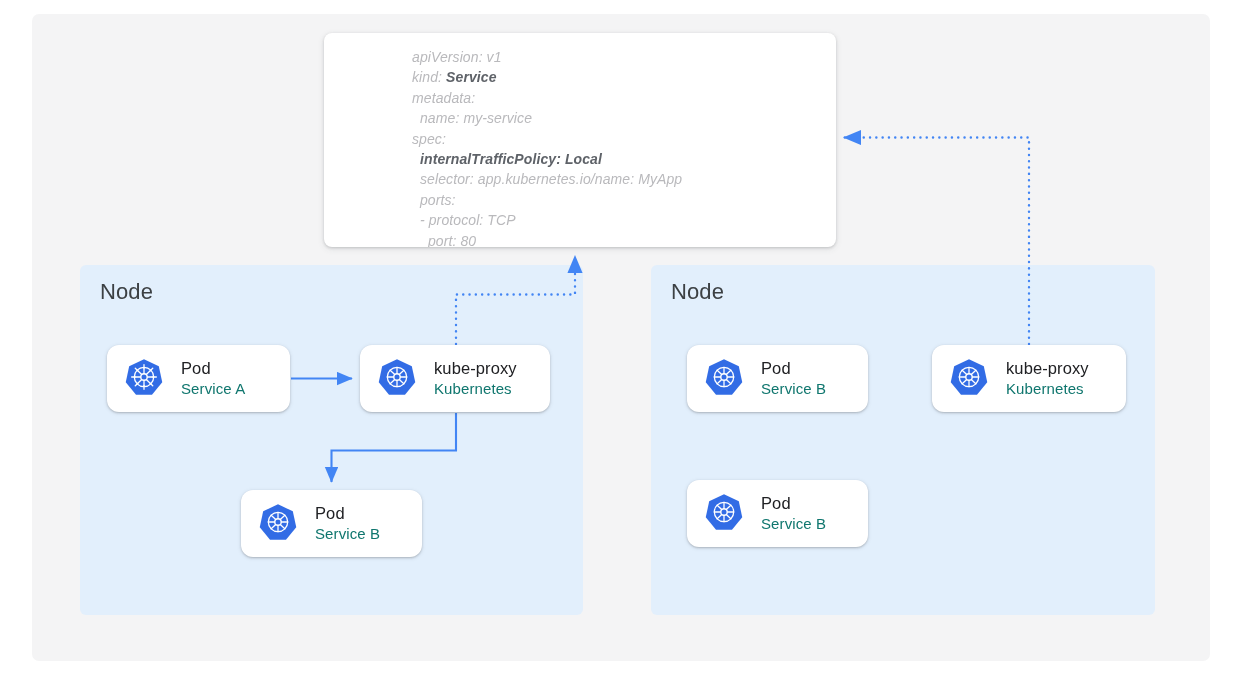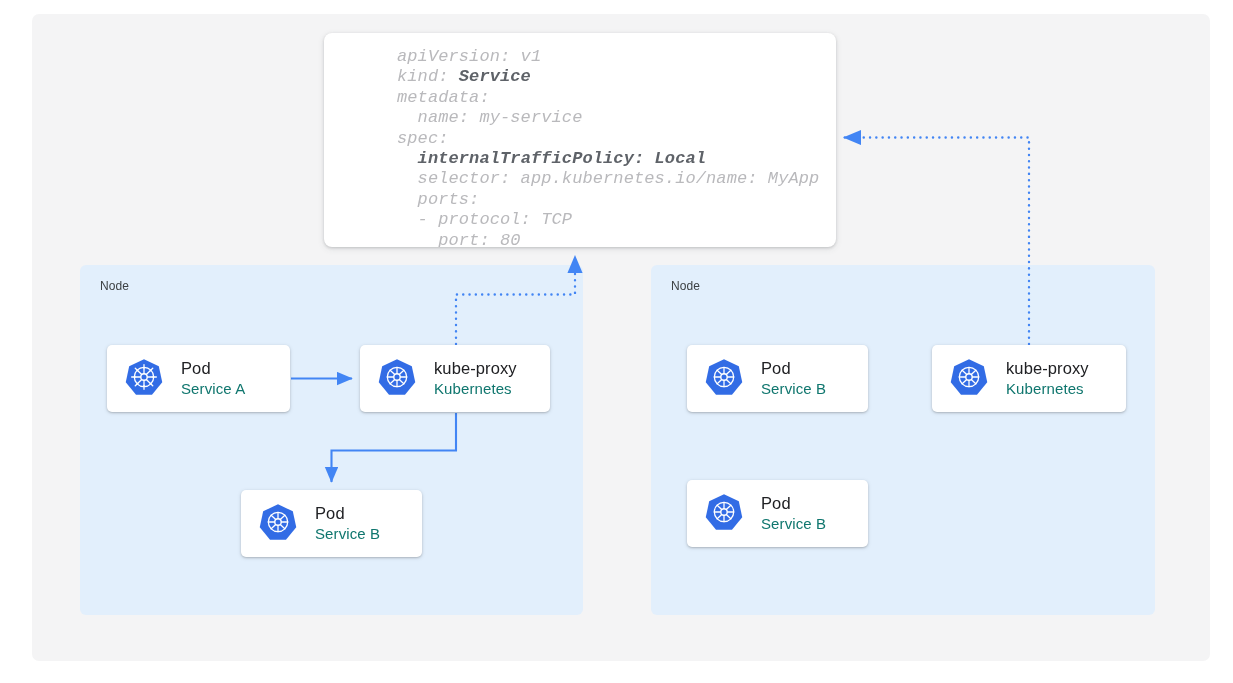--- a/index.html
+++ b/index.html
@@ -35,25 +35,25 @@
     top: 33px;
     width: 512px;
     height: 214px;
     background: #ffffff;
     border-radius: 8px;
     box-shadow: 0 1px 3px rgba(60,64,67,0.22), 0 2px 7px rgba(60,64,67,0.10);
     overflow: hidden;
   }
   .yaml-body {
     position: absolute;
-    left: 73px;
+    left: 88px;
     top: 14px;
-    font-family: Liberation Mono, monospace;
+    font-family: Liberation Sans, sans-serif;
     font-style: italic;
-    font-size: 17px;
+    font-size: 14px;
     line-height: 20.4px;
     color: #b9b9bc;
     white-space: pre;
     letter-spacing: 0.1px;
   }
   .yaml-line { display: block; height: 20.4px; }
   .yaml-line b {
     font-weight: bold;
     font-style: italic;
     color: #5e6268;
@@ -64,31 +64,31 @@
     position: absolute;
     background: #e2effc;
     border-radius: 6px;
   }
   #node-left  { left: 80px;  top: 265px; width: 503px; height: 350px; }
   #node-right { left: 651px; top: 265px; width: 504px; height: 350px; }
   .node-title {
     position: absolute;
     left: 20px;
     top: 14px;
-    font-size: 12px;
+    font-size: 22px;
     color: #3c4043;
     letter-spacing: 0.1px;
     text-align: right;
   }
 
   
   .box {
     position: absolute;
     background: #ffffff;
-    border-radius: 5px;
+    border-radius: 12px;
     box-shadow: 0 1px 2px rgba(60,64,67,0.26), 0 1px 4px rgba(60,64,67,0.13);
     display: flex;
     align-items: center;
   }
   .box .k8s-logo {
     flex: 0 0 auto;
     margin-left: 18px;
     margin-right: 18px;
   }
   .box-text {

